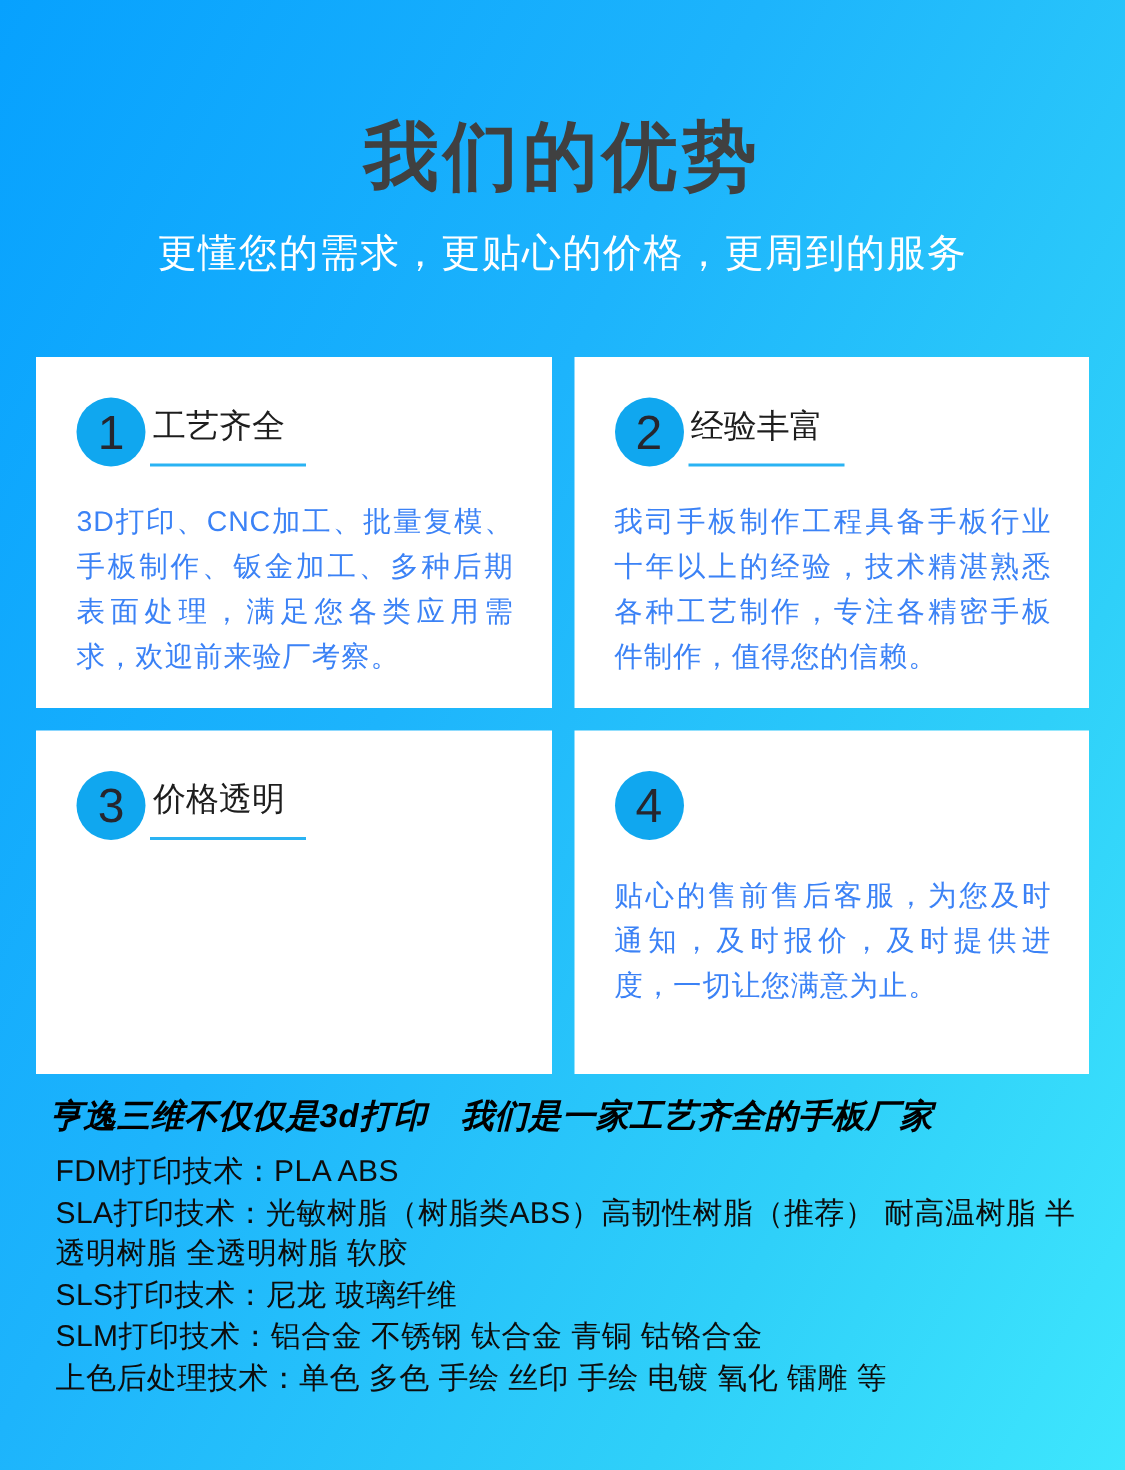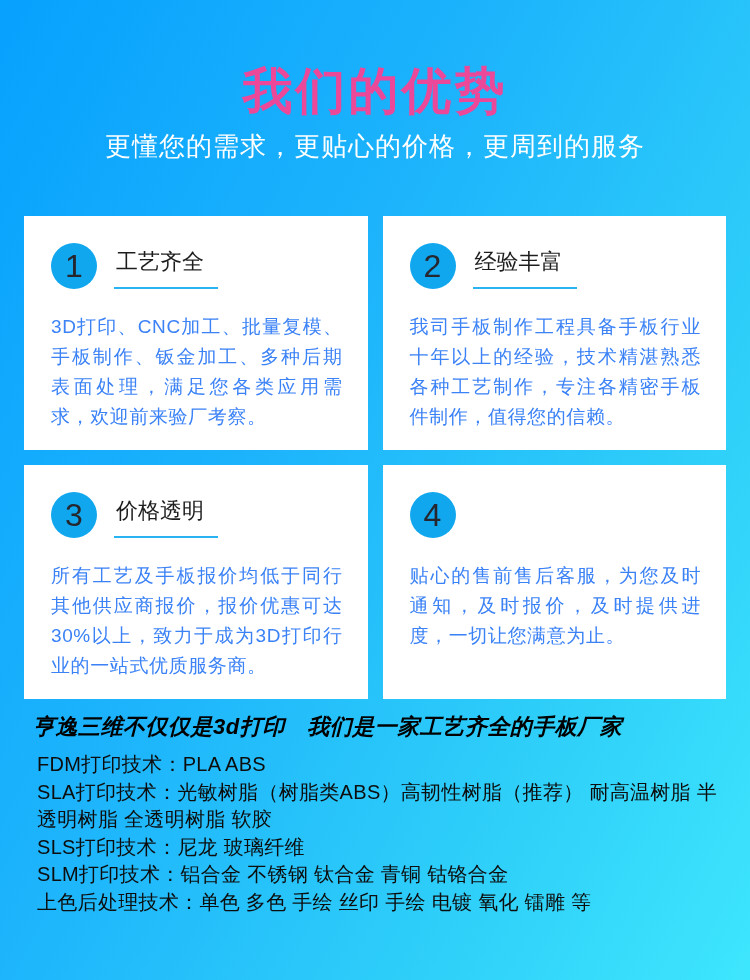--- a/index.html
+++ b/index.html
@@ -8,24 +8,24 @@
     height: 980px;
     overflow: hidden;
     position: relative;
     font-family: "Liberation Sans", "DejaVu Sans", sans-serif;
     background: linear-gradient(118deg, #07a1fe 0%, #1db4fc 40%, #2fd0f9 75%, #3ee6fd 100%);
   }
 
   
   .hero { padding-top: 58px; text-align: center; }
   .hero-title {
-    margin: 0;
+    margin: 13px;
     font-size: 50px;
     font-weight: bold;
-    color: #ec4899;
+    color: #404040;
     letter-spacing: 3px;
   }
   .hero-subtitle {
     margin-top: 4px;
     font-size: 26px;
     color: #ffffff;
     letter-spacing: 1px;
   }
 
   
@@ -54,21 +54,21 @@
     background: #10a7ef;
     color: #26262e;
     font-size: 32px;
     font-weight: normal;
     display: flex;
     align-items: center;
     justify-content: center;
     line-height: 1;
   }
   .card-title {
-    margin-left: 17px;
+    margin-left: 3px;
     font-size: 22px;
     color: #1d1d1d;
     padding: 4px 14px 10px 2px;
     border-bottom: 2px solid #2ab3f3;
   }
   .card-body {
     margin-top: 23px;
     font-size: 19px;
     line-height: 30px;
     color: #3b82f6;
@@ -117,21 +117,20 @@
       <div class="card-title">经验丰富</div>
     </div>
     <div class="card-body">我司手板制作工程具备手板行业十年以上的经验，技术精湛熟悉各种工艺制作，专注各精密手板件制作，值得您的信赖。</div>
   </div>
 
   <div class="card">
     <div class="card-head">
       <div class="num-circle">3</div>
       <div class="card-title">价格透明</div>
     </div>
-    <div class="card-body">所有工艺及手板报价均低于同行其他供应商报价，报价优惠可达30%以上，致力于成为3D打印行业的一站式优质服务商。</div>
   </div>
 
   <div class="card">
     <div class="card-head">
       <div class="num-circle">4</div>
     </div>
     <div class="card-body">贴心的售前售后客服，为您及时通知，及时报价，及时提供进度，一切让您满意为止。</div>
   </div>
 
 </div>

